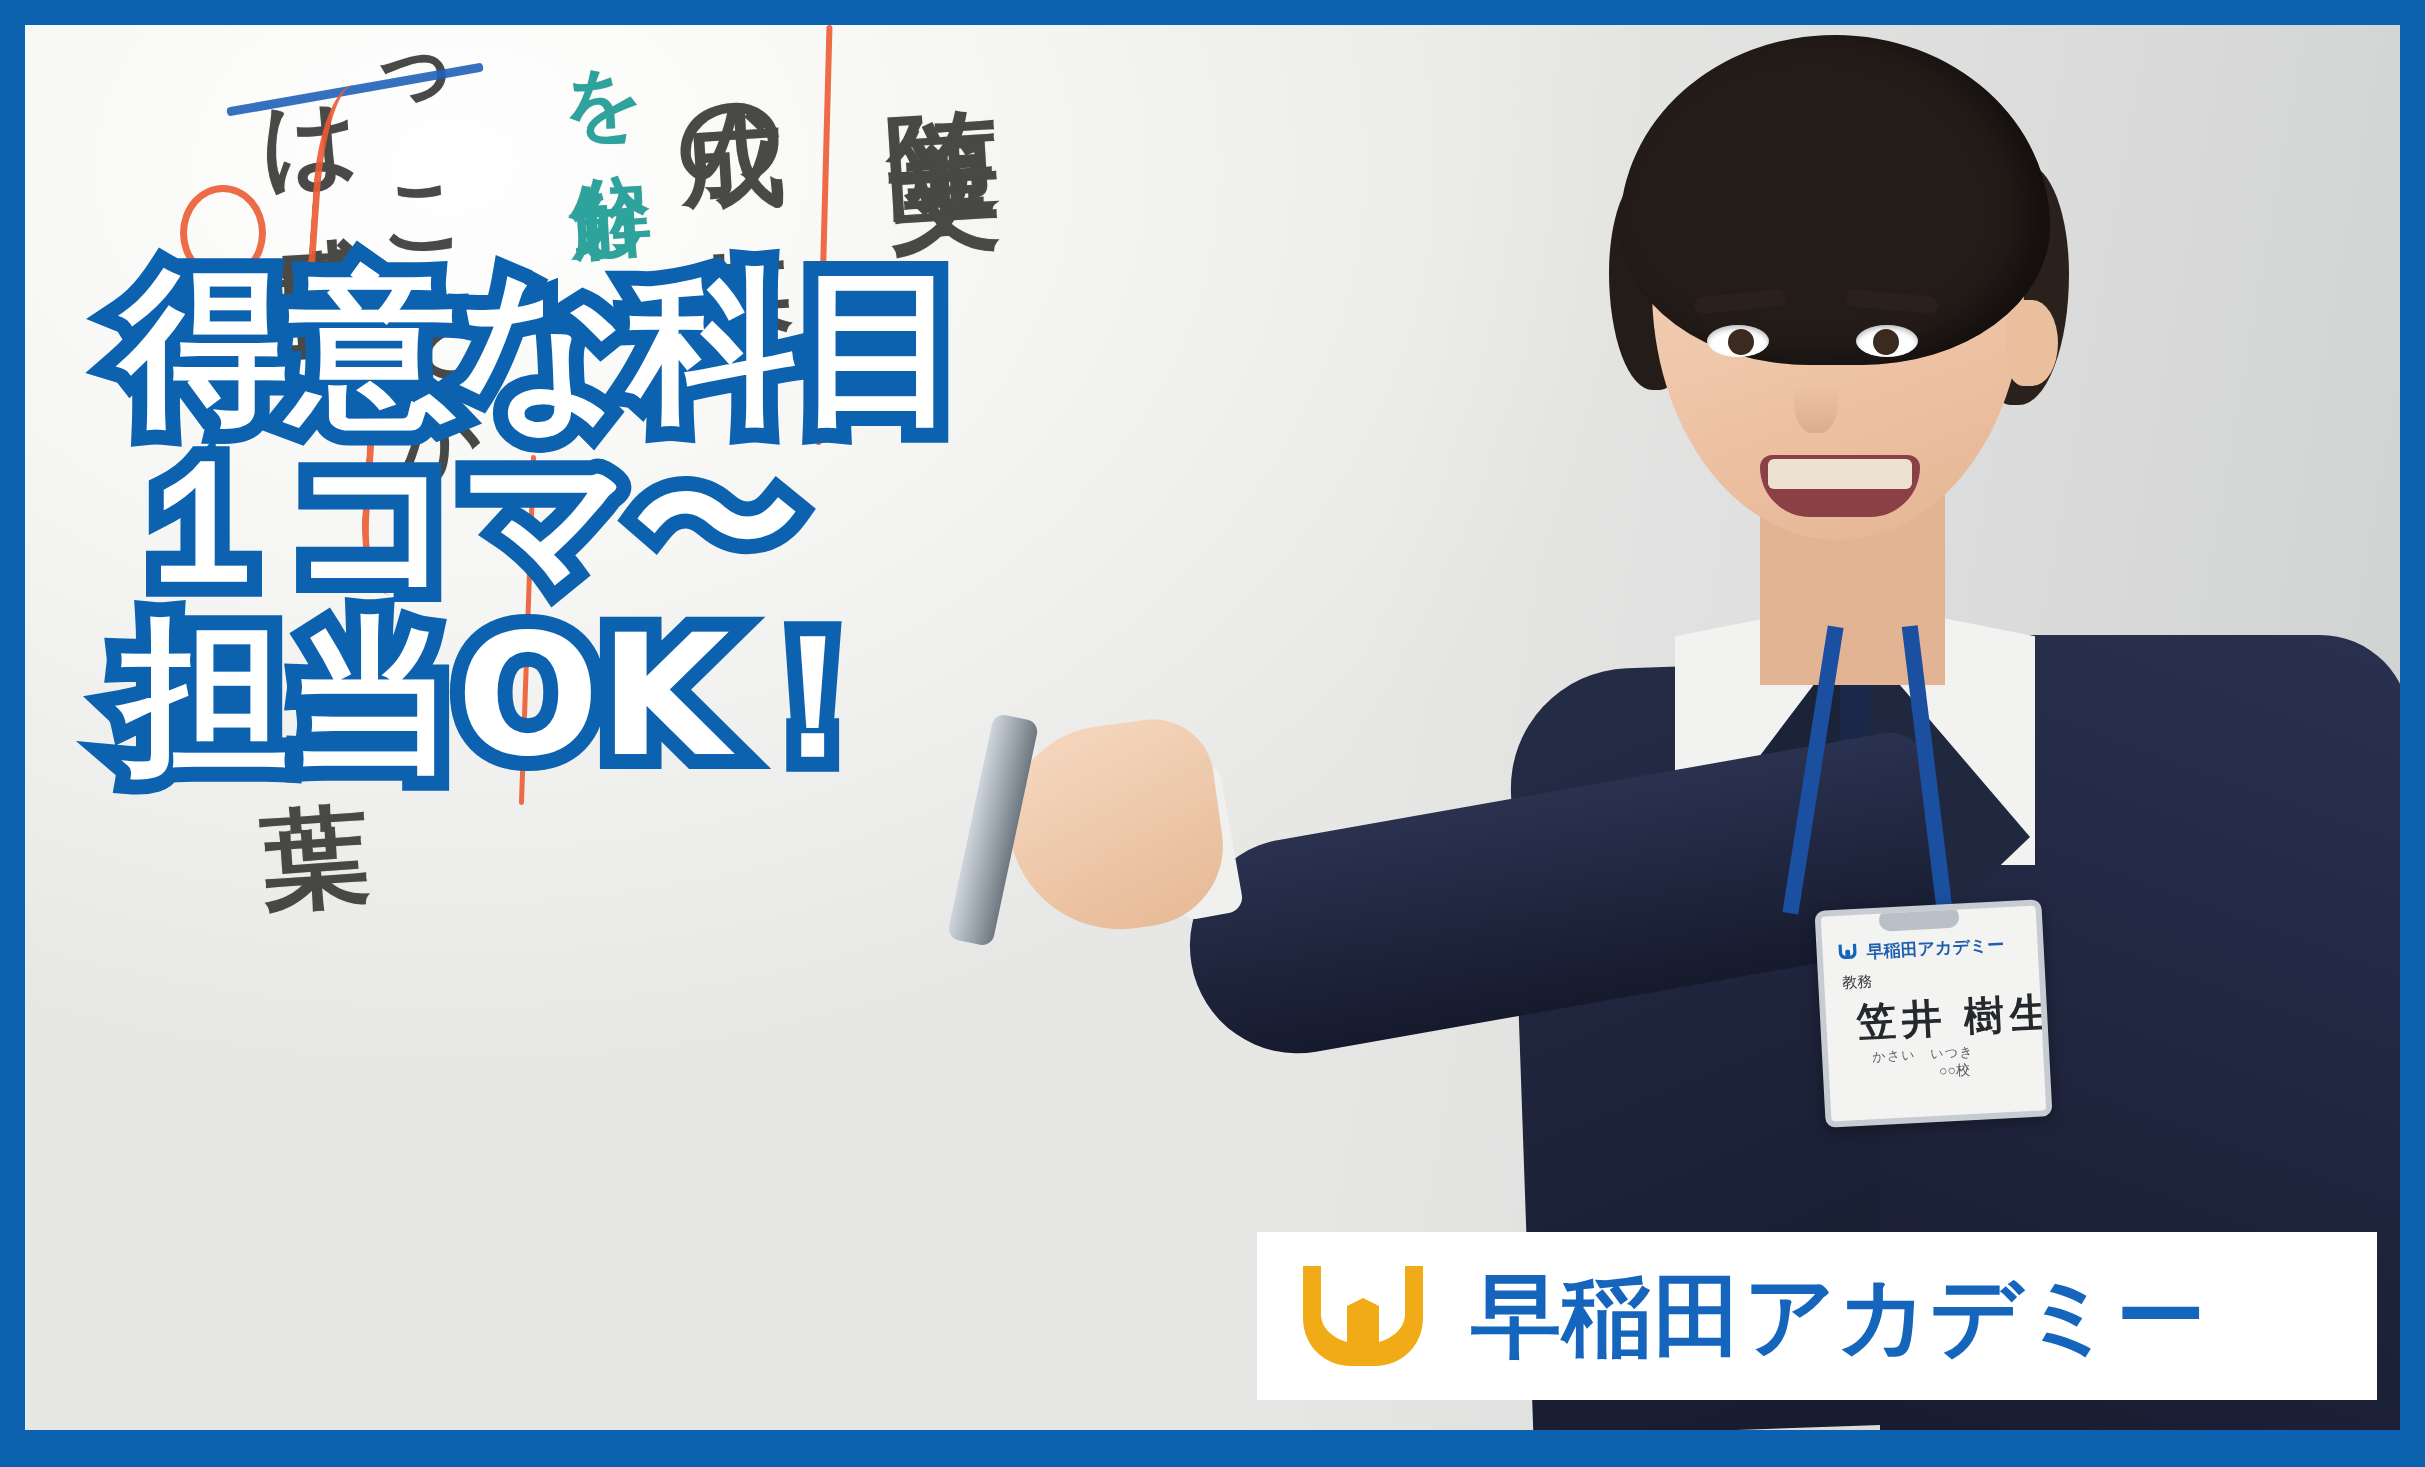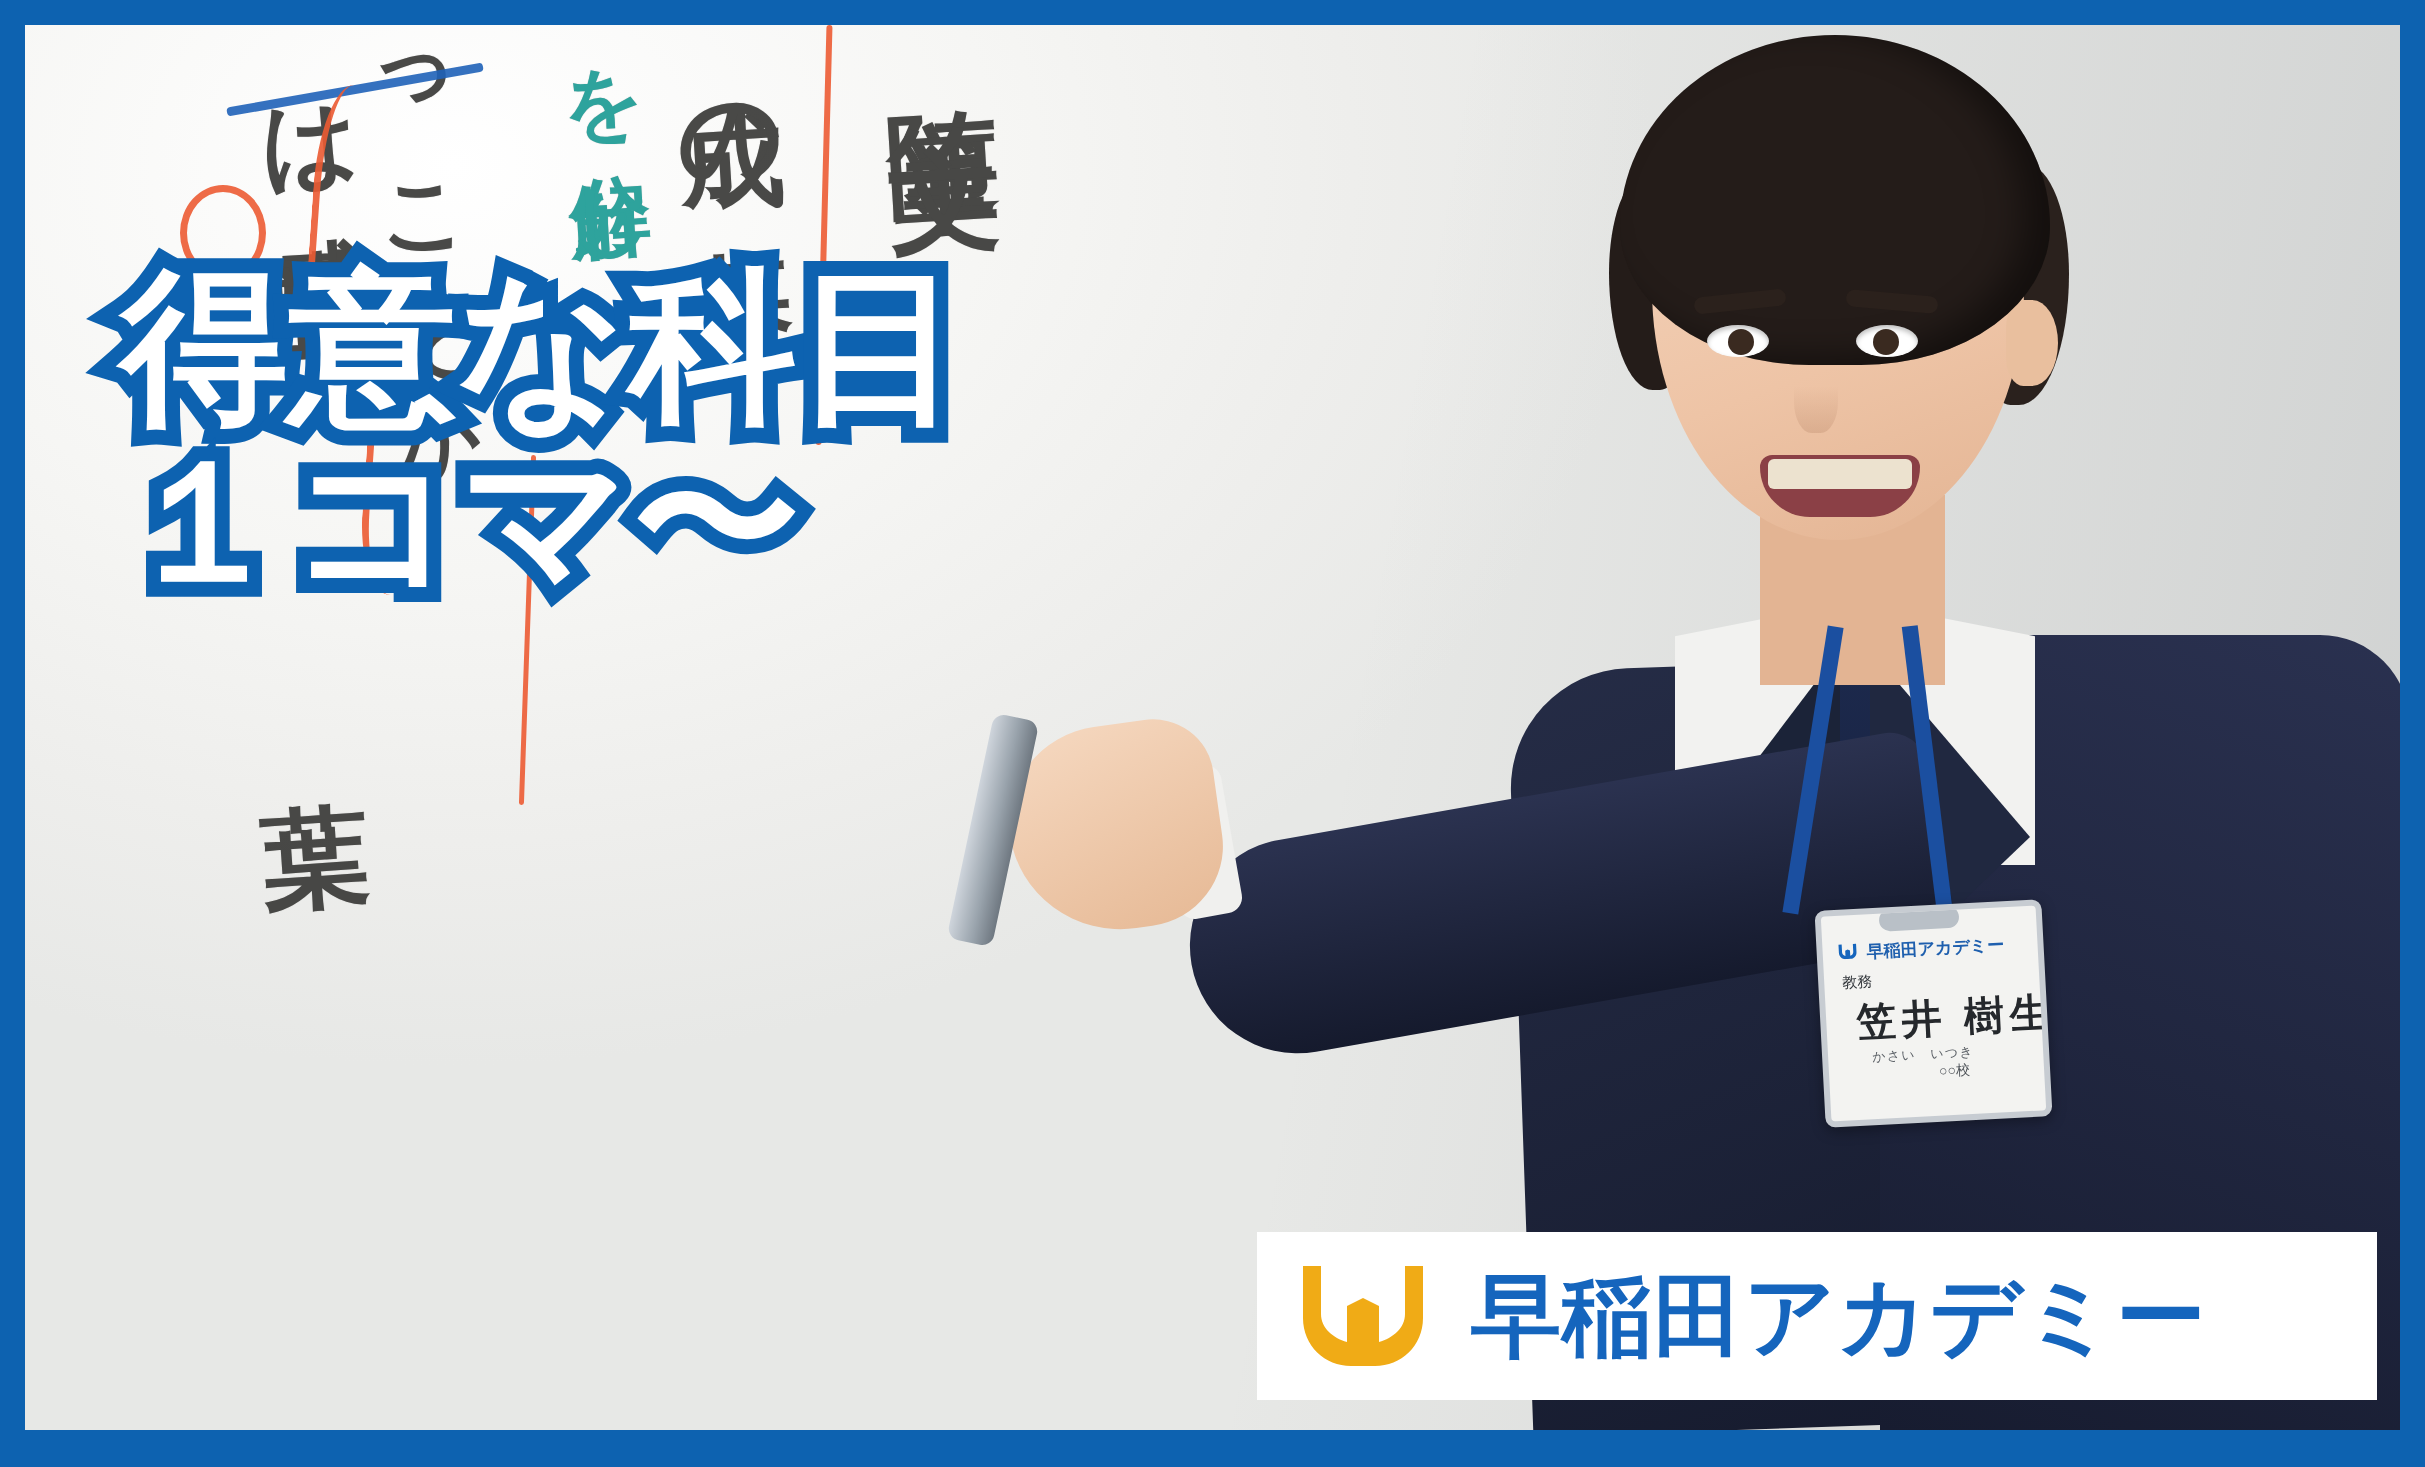--- a/index.html
+++ b/index.html
@@ -352,20 +352,21 @@
         <div class="badge-role">教務</div>
         <div class="badge-name">笠井 樹生</div>
         <div class="badge-sub">かさい　いつき</div>
         <div class="badge-school">○○校</div>
       </div>
     </div>
 
     <div id="headline">
       <span class="ln ln1">得意な科目</span>
       <span class="ln ln2">１コマ〜</span>
+      <span class="ln ln3">担当OK！</span>
     </div>
 
     <div id="logo-plate">
       <svg id="logo-mark" viewBox="0 0 128 104">
         <path d="M4 2 L4 54 C4 82 26 102 52 102 L64 102 L64 34 L48 42 L48 78
                  C34 74 22 64 22 50 L22 2 Z
                  M124 2 L124 54 C124 82 102 102 76 102 L64 102 L64 34 L80 42 L80 78
                  C94 74 106 64 106 50 L106 2 Z" fill="#F0AB16"></path>
       </svg>
       <div id="logo-text">早稲田アカデミー</div>

